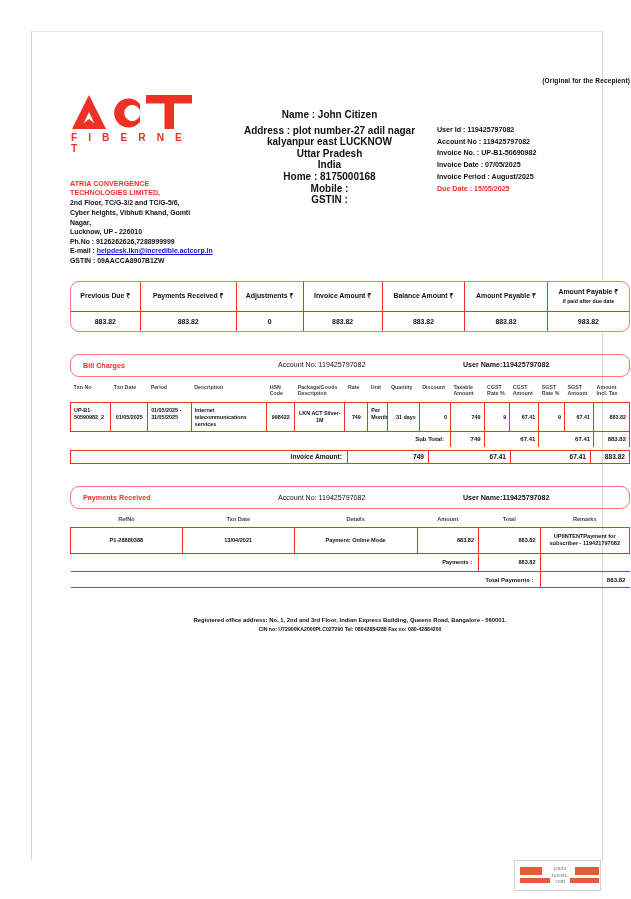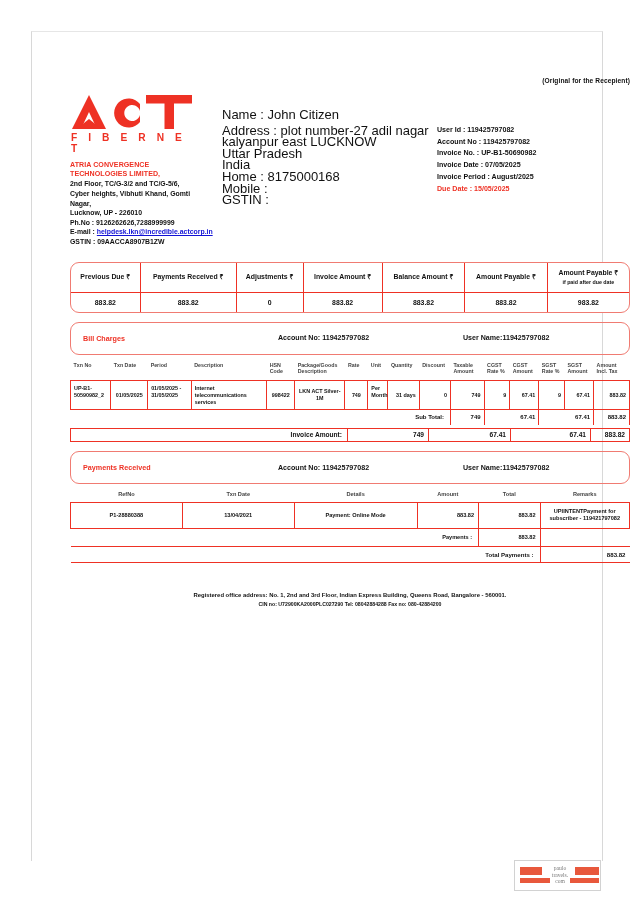--- a/index.html
+++ b/index.html
@@ -48,41 +48,42 @@
   .logo-wrap { width: 124px; }
   .logo-act { display: block; }
   .fibernet {
     color: #ee3124;
     font-size: 10.2px;
     font-weight: bold;
     letter-spacing: 4.1px;
     margin-top: 1px;
     margin-left: 1px;
   }
-  .co-block { margin-top: 7px; width: 150px; }
+  .co-block { margin-top: 26px; width: 150px; }
   .co-name {
     color: #ee3124; font-weight: bold;
     font-size: 7.1px; line-height: 9.2px;
     letter-spacing: .05px;
   }
   .co-addr {
     color: #111; font-weight: bold;
     font-size: 6.9px; line-height: 9.6px;
   }
   .co-link {
     color: #1212d6; font-weight: bold;
     text-decoration: underline;
     word-break: break-all;
   }
   .co-mail { color:#111; font-weight:bold; }
 
   
   .cust-line {
-    font-size: 13px; font-weight: normal; color: #111;
+    font-size: 10px; font-weight: bold; color: #111;
     line-height: 11.6px;
+    text-align: center;
   }
   .cust-line.first { margin-bottom: 4px; }
 
   
   .meta-line {
     font-size: 7.1px; font-weight: bold; color: #111;
     line-height: 11.7px; white-space: nowrap;
   }
   .meta-line.due { color: #ee3124; }
 
@@ -111,33 +112,33 @@
     display: block; font-size: 5.3px; font-weight: bold;
     margin-top: 1px;
   }
   .summary td {
     font-size: 6.9px; font-weight: bold;
     padding: 6px 2px 6px 2px;
   }
 
   
   .banner {
-    margin-top: 9px;
+    margin-top: 22px;
     border: 1.2px solid #f07b72;
     border-radius: 9px;
-    height: 33px;
+    height: 23px;
     display: flex; align-items: center;
     position: relative;
   }
   .banner .b-title {
     color: #ee3124; font-weight: bold; font-size: 7.2px;
     margin-left: 12px; width: 195px;
   }
   .banner .b-mid {
-    color: #111; font-weight: bold; font-size: 7.1px;
+    color: #111; font-weight: normal; font-size: 7.1px;
     width: 185px;
   }
   .banner .b-right {
     color: #111; font-weight: bold; font-size: 7.1px;
   }
 
   
   .charges { margin-top: 4px; }
   .charges table {
     width: 100%; border-collapse: collapse; table-layout: fixed;

